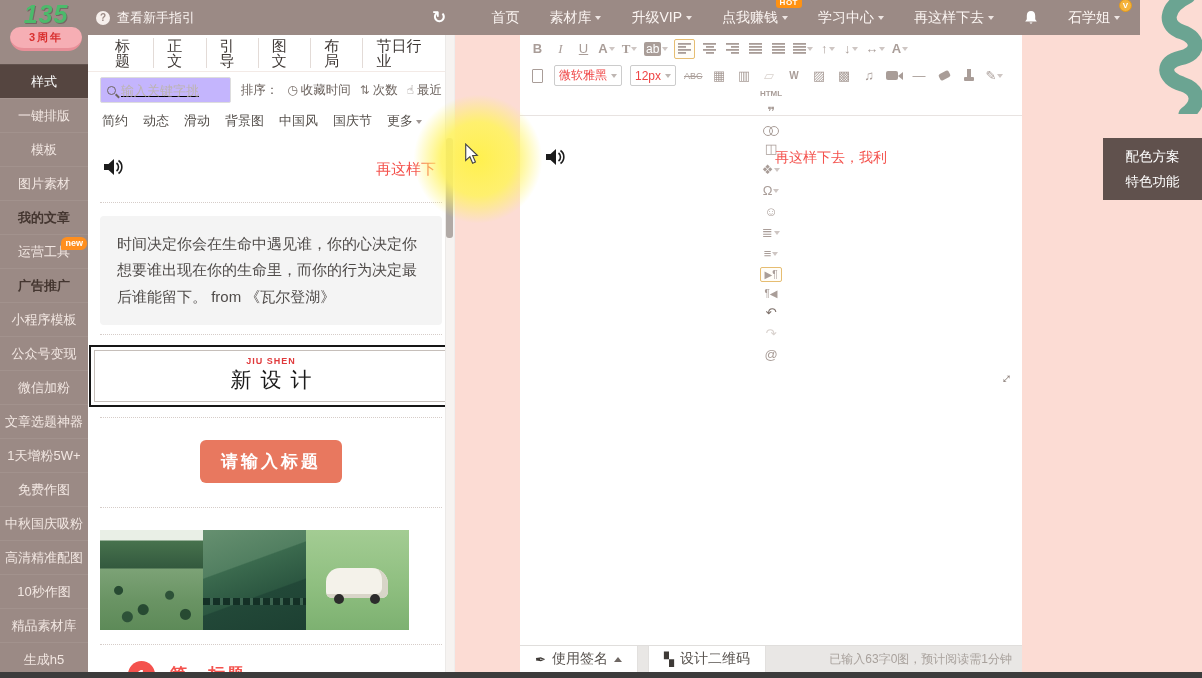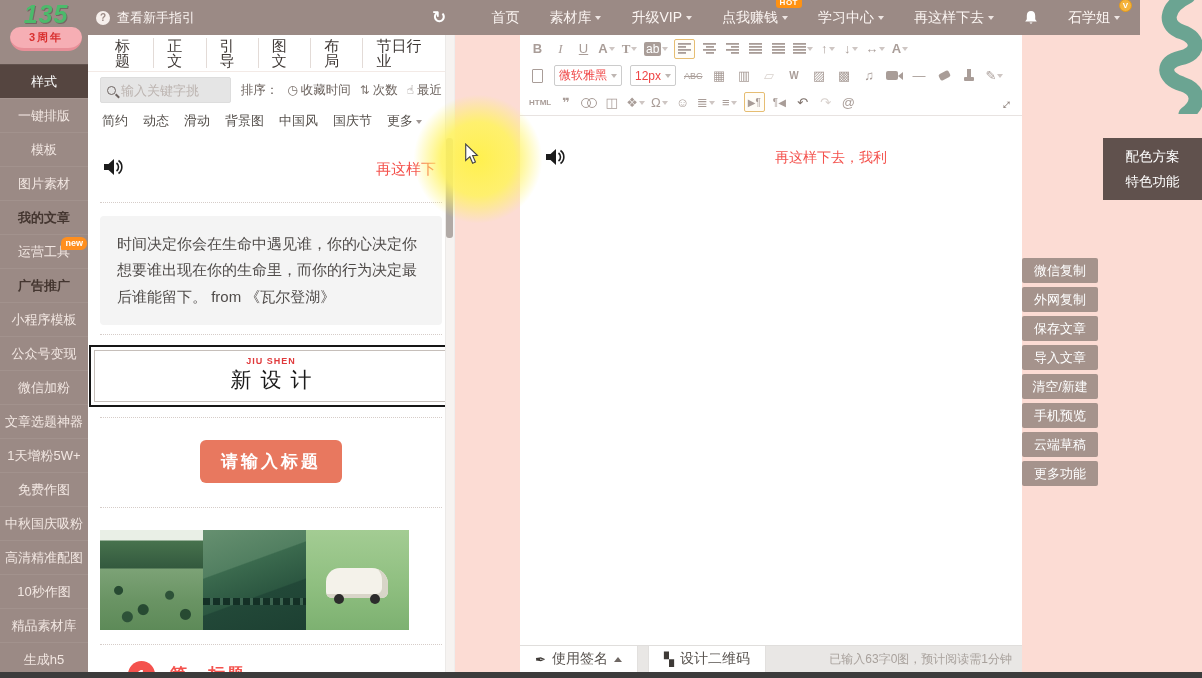--- a/index.html
+++ b/index.html
@@ -32,21 +32,21 @@
   .side-item.active{background:#554540;color:#fff;}
   .side-item.dark{color:#443630;font-weight:bold;}
   .newb{position:absolute;right:1px;top:2px;background:#ff8f1f;color:#fff;font-size:9px;font-weight:bold;line-height:11px;padding:1px 4px;border-radius:6px 6px 6px 1px;}
 
   
   .panel{position:absolute;left:88px;top:35px;width:367px;height:637px;background:#fff;border-right:1px solid #eee;}
   .ptabs{height:37px;display:flex;align-items:center;padding:0 14px;border-bottom:1px solid #f3eae6;}
   .ptab{font-size:15px;color:#403a37;padding:0 13px;cursor:pointer;border-right:1px solid #e3dbd7;line-height:15px;}
   .ptab:last-child{border-right:none;}
   .searchrow{height:36px;display:flex;align-items:center;padding:0 12px;gap:10px;}
-  .sbox{display:flex;align-items:center;width:172px;height:26px;border:1px solid #ddd;border-radius:2px;padding:0 6px;gap:5px;background:#e5e5e5;}
+  .sbox{display:flex;align-items:center;width:172px;height:26px;border:1px solid #ddd;border-radius:2px;padding:0 6px;gap:5px;background:#c4b5fd;text-decoration:underline;}
   .i-search{position:relative;width:9px;height:9px;border:1.6px solid #6e6562;border-radius:50%;flex:none;}
   .i-search::after{content:"";position:absolute;left:7px;top:8px;width:5px;height:1.8px;background:#6e6562;transform:rotate(45deg);}
   .sbox input{border:none;outline:none;width:100%;font-size:13px;color:#555;background:transparent;}
   .sbox input::placeholder{color:#bcb4b0;}
   .sortarea{display:flex;align-items:center;gap:9px;font-size:12.5px;color:#6b625d;white-space:nowrap;}
   .sorto{display:flex;align-items:center;gap:3px;cursor:pointer;}
   .sorto .sic{font-size:12px;color:#7d746f;}
   .tagsrow{display:flex;align-items:center;gap:15px;padding:4px 14px 10px;font-size:13px;color:#55504c;}
   .tag{cursor:pointer;display:flex;align-items:center;gap:3px;}
   .tag .car{border-top-color:#8d8480;}
@@ -74,21 +74,21 @@
   .numitem{display:flex;align-items:center;padding:16px 0 0 40px;}
   .numc{width:27px;height:27px;border-radius:50%;background:#f4524d;color:#fff;font-size:15px;font-weight:bold;display:flex;align-items:center;justify-content:center;}
   .numt{margin-left:15px;color:#f4524d;font-size:17px;font-weight:bold;letter-spacing:2px;}
   .pscroll{position:absolute;right:0;top:0;width:9px;height:100%;background:#f6f3f1;border-left:1px solid #eceae8;}
   .pthumb{position:absolute;right:1px;top:103px;width:7px;height:100px;background:#b1aaa6;border-radius:3px;}
 
   
   .editor{position:absolute;left:520px;top:35px;width:502px;height:637px;background:#fff;display:flex;flex-direction:column;}
   .trow{height:27px;display:flex;align-items:center;gap:6px;padding:0 9px;flex:none;}
   .trow2{gap:8px;}
-  .trow3{border-bottom:1px solid #e8e3e1;}
+  .trow3{border-bottom:1px solid #e8e3e1;flex-direction:column;}
   .tbi{display:inline-flex;align-items:center;justify-content:center;min-width:17px;height:20px;color:#a99d98;font-size:13px;cursor:pointer;white-space:nowrap;}
   .tbi .car{border-top-color:#c6bcb8;margin-left:1px;}
   .bx{border:1px solid #e6bd72;border-radius:2px;padding:1px 3px;background:#fffdf8;}
   .b{font-weight:bold;}
   .i{font-style:italic;font-family:"Liberation Serif",serif;}
   .u{text-decoration:underline;}
   .t{font-family:"Liberation Serif",serif;font-weight:bold;}
   .abk{background:#a99d98;color:#fff;font-size:12px;padding:0 2px;border-radius:2px;}
   .strike{text-decoration:line-through;font-size:9px;letter-spacing:0;}
   .dim{color:#d9d2ce;}
@@ -443,30 +443,20 @@
 
   <svg class="squiggle" width="48" height="114" viewBox="0 0 48 114">
     <path d="M34,-4 C10,8 10,26 28,32 C46,38 46,54 26,58 C8,62 8,78 28,84 C46,90 46,104 32,114" stroke="#6ba492" stroke-width="15" fill="none" stroke-linecap="round"></path>
   </svg>
 
   <div class="featpanel">
     <div class="featlink">配色方案</div>
     <div class="featlink">特色功能</div>
   </div>
 
-  <div class="actions">
-    <div class="abtn">微信复制</div>
-    <div class="abtn">外网复制</div>
-    <div class="abtn">保存文章</div>
-    <div class="abtn">导入文章</div>
-    <div class="abtn">清空/新建</div>
-    <div class="abtn">手机预览</div>
-    <div class="abtn">云端草稿</div>
-    <div class="abtn">更多功能</div>
-  </div>
 
   <div class="bstrip"></div>
   <div class="glow"></div>
   <svg class="cursor" width="15" height="22" viewBox="0 0 12 19">
     <path d="M1,1 L1,15 L4.6,11.8 L7,17.5 L9.4,16.4 L7,10.9 L11,10.6 Z" fill="#fff" stroke="#444" stroke-width="1"></path>
   </svg>
 
 </div>
 
 </body></html>

